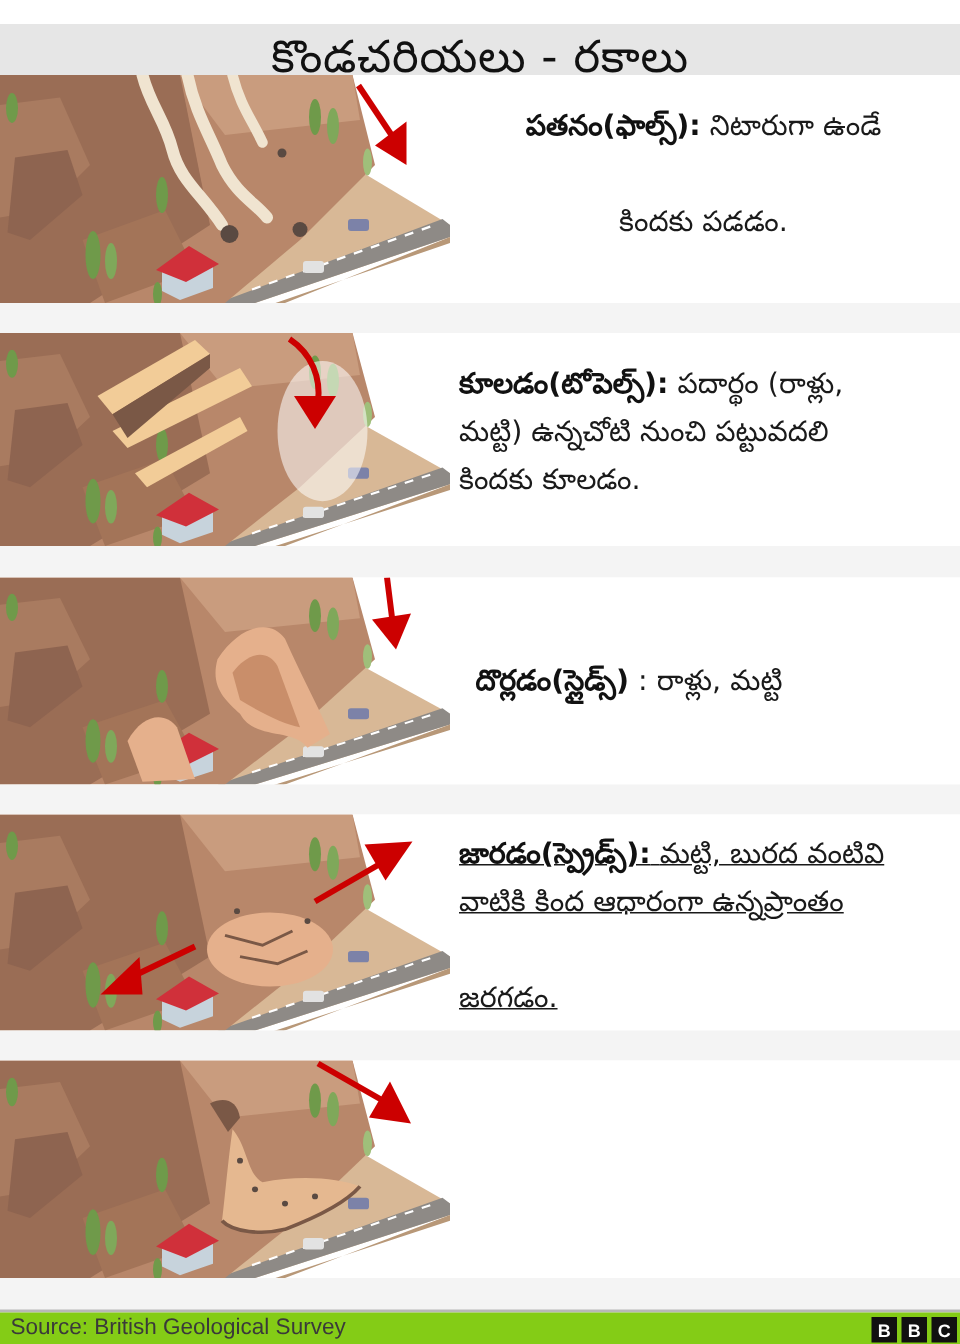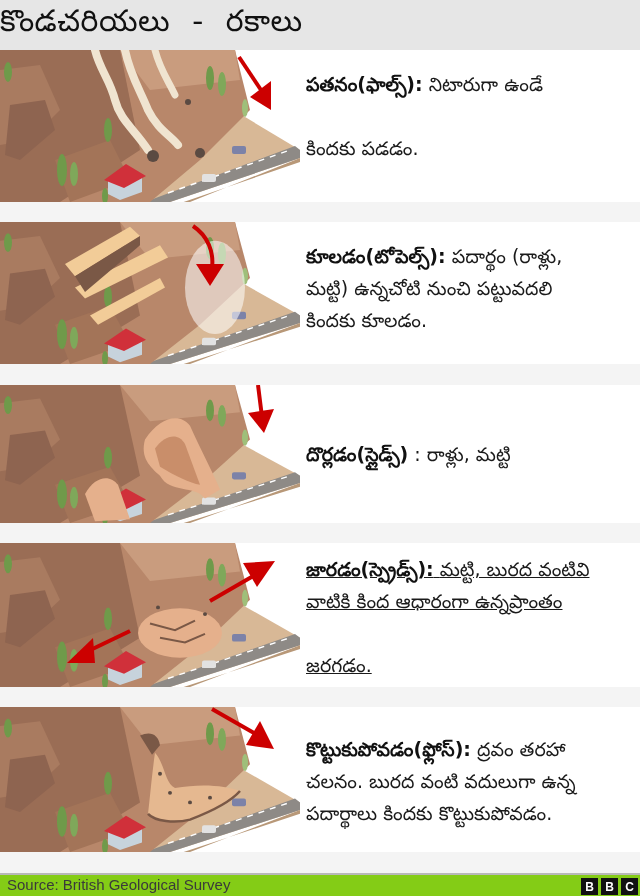--- a/index.html
+++ b/index.html
@@ -1,21 +1,21 @@
 <!DOCTYPE html>
 <html><head>
 <meta charset="utf-8">
 <style>
   * { box-sizing: border-box; margin: 0; padding: 0; }
   html, body { width: 640px; height: 896px; background: #ffffff; overflow: hidden; }
   body { font-family: "DejaVu Sans", sans-serif; color: #141414; position: relative; }
 
   .title-bar {
-    position: absolute; left: 0; top: 0; width: 640px; height: 50px;
-    background: #e6e6e6; display: flex; align-items: center; justify-content: flex-start; font-family: Liberation Mono, monospace;
+    position: absolute; left: 0; top: 16px; width: 640px; height: 50px;
+    background: #e6e6e6; display: flex; align-items: center; justify-content: center;
   }
   .title-bar h1 { font-size: 30px; font-weight: normal; color: #111; letter-spacing: 0.5px; }
 
   .panel { position: absolute; left: 0; width: 640px; background: #ffffff; }
   .sep { position: absolute; left: 0; width: 640px; background: #f4f4f4; }
 
   .illus { position: absolute; left: 0; top: 0; width: 310px; height: 100%; }
   .illus svg { width: 310px; height: 100%; display: block; }
 
   .text {
@@ -74,21 +74,21 @@
 
       <polygon points="108,130 130,120 142,128 142,142 120,150 108,144" fill="#c7d3dc"></polygon>
       <polygon points="104,130 126,114 146,126 124,138" fill="#d0303a"></polygon>
 
       <rect x="232" y="96" width="14" height="8" rx="2" fill="#7c82a8"></rect>
       <rect x="202" y="124" width="14" height="8" rx="2" fill="#e2e2e2"></rect>
     </g>
   </defs>
 </svg>
 
-<div class="panel" style="top:50px;height:152px;">
+<div class="panel" style="top:50px;height:152px;text-align:center;">
   <div class="illus">
     <svg viewBox="0 0 310 152" preserveAspectRatio="none">
       <use href="#base-scene"></use>
       <path d="M95,0 C100,20 110,30 115,50 C120,70 135,80 148,100" stroke="#f0e4d0" stroke-width="8" fill="none" stroke-linecap="round"></path>
       <path d="M125,0 C130,25 140,40 148,60 C158,80 170,85 178,95" stroke="#f0e4d0" stroke-width="8" fill="none" stroke-linecap="round"></path>
       <path d="M155,0 C160,20 168,30 175,45" stroke="#f0e4d0" stroke-width="7" fill="none" stroke-linecap="round"></path>
       <circle cx="153" cy="106" r="6" fill="#5a4a42"></circle>
       <circle cx="200" cy="103" r="5" fill="#5a4a42"></circle>
       <circle cx="188" cy="52" r="3" fill="#5a4a42"></circle>
     </svg>
@@ -136,21 +136,21 @@
       <use href="#base-scene"></use>
       <path d="M145,60 C160,35 180,30 190,45 C200,70 210,90 220,115 L205,125 C195,110 170,120 160,100 C150,90 140,80 145,60 Z" fill="#e5b08c"></path>
       <path d="M155,70 C165,55 178,52 185,65 L200,110 C190,108 175,100 160,90 Z" fill="#c98e6a"></path>
       <path d="M85,120 C95,100 110,98 118,110 L130,148 L95,150 Z" fill="#e5b08c"></path>
     </svg>
     <svg style="position:absolute;left:246px;top:0px;width:30px;height:50px;" viewBox="0 0 30 50">
       <line x1="12" y1="0" x2="16" y2="32" stroke="#cc0000" stroke-width="4"></line>
       <polygon points="2,28 28,24 18,48" fill="#cc0000"></polygon>
     </svg>
   </div>
-  <div class="text" style="top:46px;line-height:46px;">
+  <div class="text" style="top:46px;line-height:46px;margin-left:11px;">
     <b>దొర్లడం(స్లైడ్స్)</b>
     <span>: రాళ్లు, మట్టి</span><br>
   </div>
 </div>
 <div class="sep" style="top:523px;height:20px;"></div>
 
 <div class="panel" style="top:543px;height:144px;">
   <div class="illus">
     <svg viewBox="0 0 310 152" preserveAspectRatio="none">
       <use href="#base-scene"></use>
@@ -185,26 +185,20 @@
       <path d="M148,112 C155,120 175,122 190,118 C210,110 230,100 240,88" stroke="#7a5846" stroke-width="2.5" fill="none"></path>
       <circle cx="170" cy="90" r="2" fill="#5a4a42"></circle>
       <circle cx="190" cy="100" r="2" fill="#5a4a42"></circle>
       <circle cx="210" cy="95" r="2" fill="#5a4a42"></circle>
       <circle cx="160" cy="70" r="2" fill="#5a4a42"></circle>
     </svg>
     <svg style="position:absolute;left:210px;top:0px;width:65px;height:45px;" viewBox="0 0 65 45">
       <line x1="2" y1="2" x2="44" y2="26" stroke="#cc0000" stroke-width="4"></line>
       <polygon points="36,38 50,14 64,42" fill="#cc0000"></polygon>
     </svg>
-  </div>
-  <div class="text" style="top:26px;">
-    <b>కొట్టుకుపోవడం(ఫ్లోస్):</b>
-    <span>ద్రవం తరహా</span><br>
-    <span>చలనం. బురద వంటి వదులుగా ఉన్న</span><br>
-    <span>పదార్థాలు కిందకు కొట్టుకుపోవడం.</span>
   </div>
 </div>
 
 <div class="footer-band"></div>
 <div class="footer-rule"></div>
 <div class="footer">
   <span class="source">Source: British Geological Survey</span>
   <div class="bbc">
     <span>B</span>
     <span>B</span>

